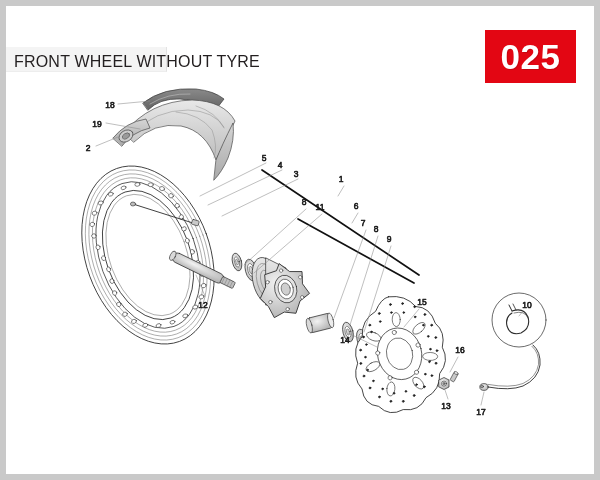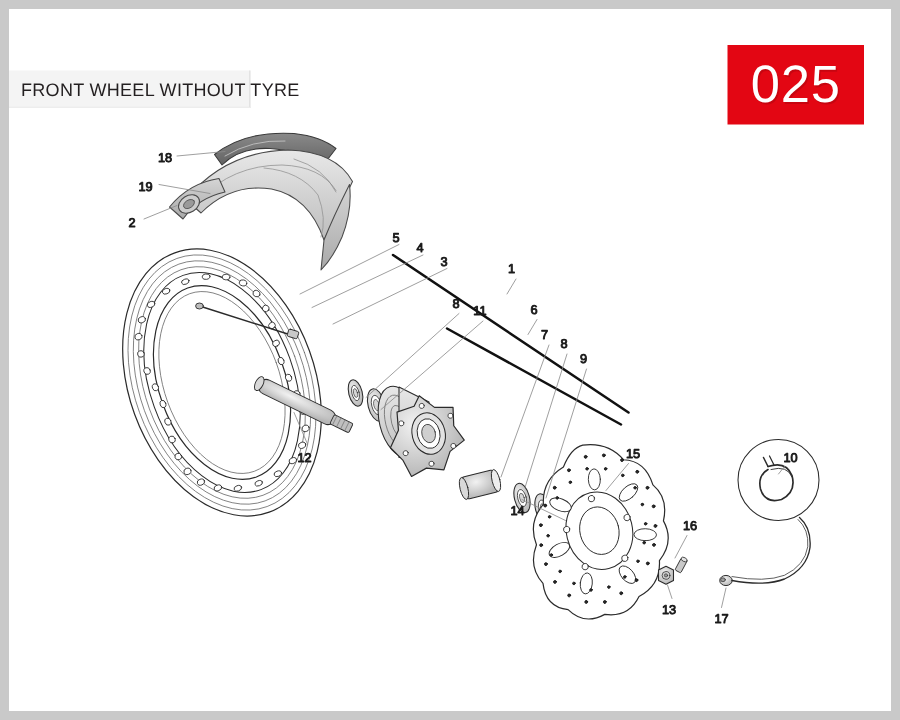--- a/index.html
+++ b/index.html
@@ -32,40 +32,40 @@
     width: 160px;
     height: 24px;
     background: #f4f4f4;
     border-right: 1px solid #e3e3e3;
     border-bottom: 1px solid #ededed;
   }
   #title-text {
     position: absolute;
     left: 8px;
     top: 47px;
-    font-size: 12px;
+    font-size: 16px;
     letter-spacing: 0.2px;
     color: #231f20;
     white-space: nowrap;
   }
   #page-badge {
     position: absolute;
     left: 479px;
     top: 24px;
     width: 91px;
     height: 53px;
     background: #e30613;
     display: flex;
     align-items: center;
     justify-content: center;
   }
   #page-badge-label {
     color: #ffffff;
     font-size: 35px;
-    font-weight: normal;
+    font-weight: bold;
     letter-spacing: 0.5px;
     line-height: 1;
     text-shadow: 1px 1px 0 rgba(0,0,0,0.12);
   }
   #art {
     position: absolute;
     left: -6px;
     top: -6px;
     width: 600px;
     height: 480px;

